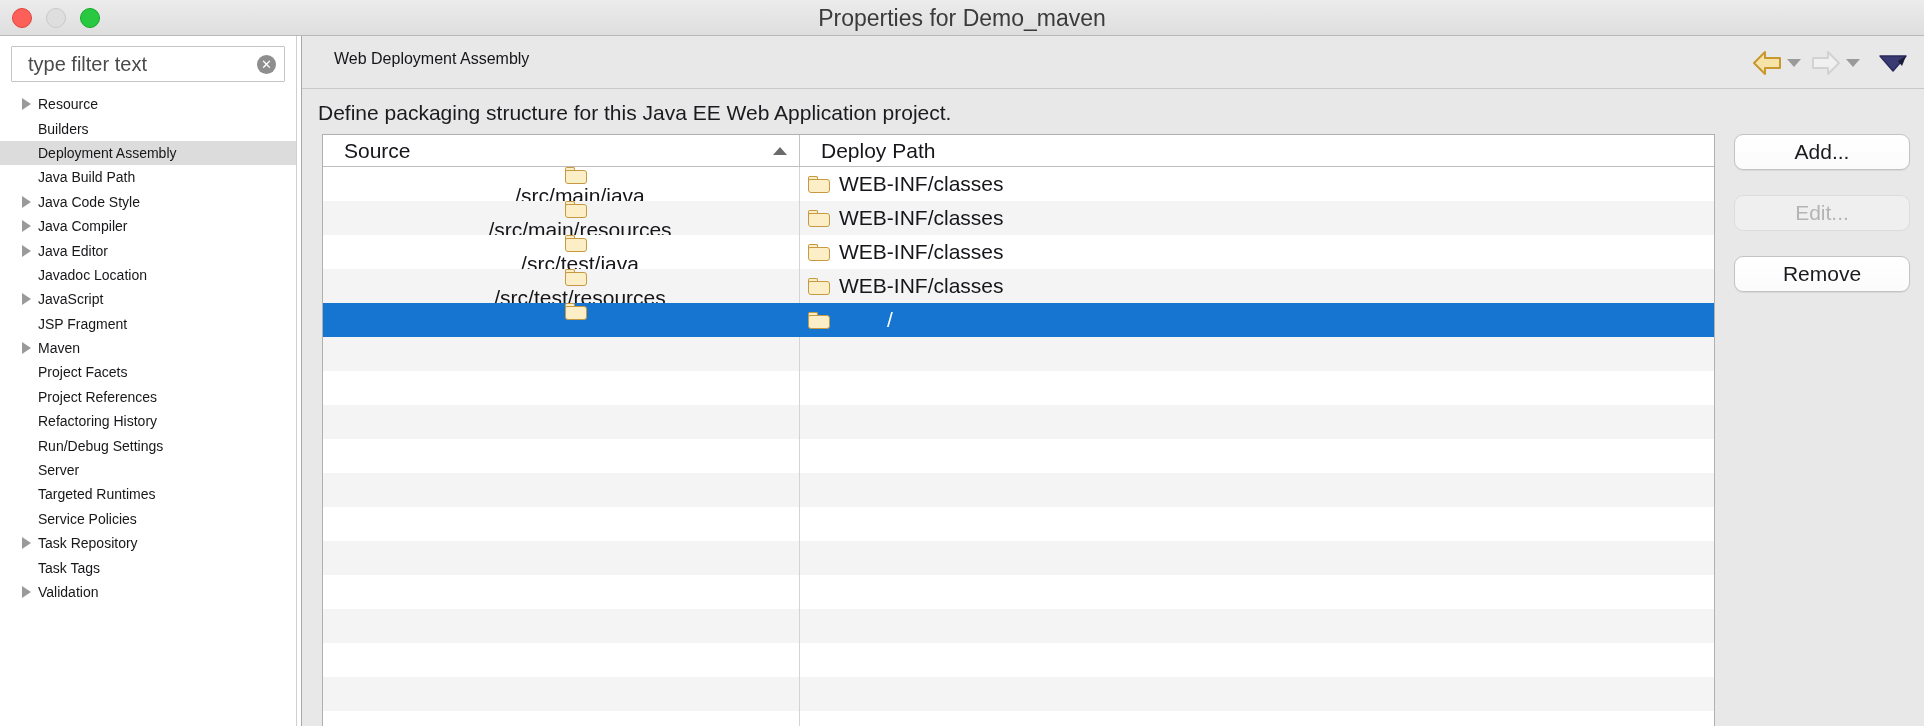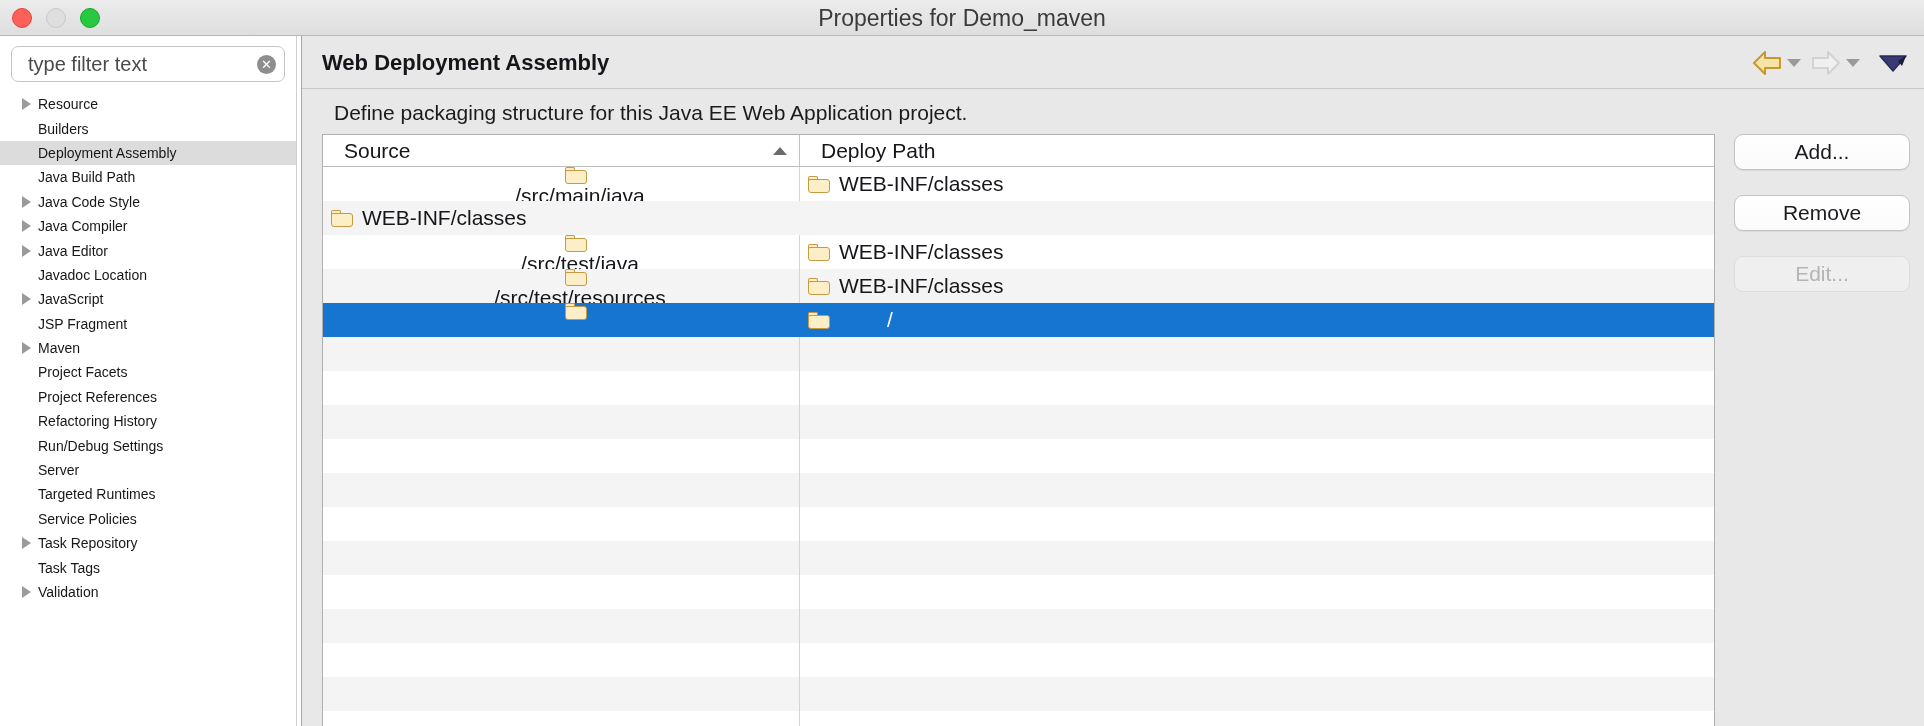--- a/index.html
+++ b/index.html
@@ -28,21 +28,21 @@
     font-size:23px; color:#3b3b3b;
   }
 
   
   #sidebar {
     position:absolute; left:0; top:36px; width:296px; height:690px;
     background:#ffffff; overflow:hidden;
   }
   #filter-wrap { position:absolute; left:11px; top:10px; width:274px; height:36px; }
   #filter-input {
-    width:274px; height:36px; border:1px solid #c6c6c6; border-radius:7px;
+    width:274px; height:36px; border:1px solid #c6c6c6; border-radius:1px;
     background:#fff; font-size:20px; color:#3c3c3c;
     padding:0 36px 0 16px; font-family:inherit; outline:none;
   }
   #filter-input::placeholder { color:#4a4a4a; opacity:1; }
   #filter-clear {
     position:absolute; right:9px; top:9px; width:19px; height:19px;
     border-radius:50%; background:#8e8e8e;
     display:flex; align-items:center; justify-content:center;
     color:#ffffff; font-size:13px; line-height:1; font-family:"DejaVu Sans", sans-serif;
   }
@@ -71,39 +71,39 @@
   
   #main {
     position:absolute; left:302px; top:36px; width:1622px; height:690px;
     background:#e8e8e8;
   }
   #page-header {
     position:absolute; left:0; top:0; width:1622px; height:53px;
     border-bottom:1px solid #c9c9c9;
   }
   #page-title {
-    position:absolute; left:20px; top:14px;
-    font-size:22px; font-weight:bold; color:#15151a;
+    position:absolute; left:32px; top:14px;
+    font-size:16px; font-weight:normal; color:#15151a;
   }
   #nav-controls {
     position:absolute; right:16px; top:10px; height:34px;
     display:flex; align-items:center; gap:0px;
   }
   .nav-arrow-btn { display:flex; align-items:center; }
   .arrow-svg { display:block; }
   .drop-tri {
     width:0; height:0; margin:0 10px 0 5px;
     border-top:8px solid #9a9a9a;
     border-left:7px solid transparent;
     border-right:7px solid transparent;
   }
   #menu-chevron { margin-left:8px; display:block; }
 
   #description {
-    position:absolute; left:32px; top:65px;
+    position:absolute; left:16px; top:65px;
     font-size:21px; color:#1b1b1f;
   }
 
   
   #table-wrap {
     position:absolute; left:20px; top:98px; width:1393px; height:592px;
     border:1px solid #b0b0b0; border-bottom:none; background:#ffffff;
     overflow:hidden;
   }
   #table-head {
@@ -314,20 +314,27 @@
             </div>
             <div class="cell col-deploy">
               <span class="folder">
                 <span class="tab"></span>
                 <span class="body"></span>
               </span>
               <span>WEB-INF/classes</span>
             </div>
           </div>
           <div class="trow even">
+            <div class="cell col-source">
+              <span class="folder">
+                <span class="tab"></span>
+                <span class="body"></span>
+              </span>
+              <span>/src/main/resources</span>
+            </div>
             <div class="cell col-deploy">
               <span class="folder">
                 <span class="tab"></span>
                 <span class="body"></span>
               </span>
               <span>WEB-INF/classes</span>
             </div>
           </div>
           <div class="trow odd">
             <div class="cell col-source">
@@ -423,18 +430,18 @@
           </div>
           <div class="trow odd">
             <div class="cell col-source"></div>
             <div class="cell col-deploy"></div>
           </div>
         </div>
     </div>
 
     <div id="side-buttons">
         <button class="sbtn">Add...</button>
+        <button class="sbtn disabled" disabled="">Edit...</button>
         <button class="sbtn">Remove</button>
-        <button class="sbtn disabled" disabled="">Edit...</button>
       </div>
 
   </div>
 </div>
 
 </body></html>

